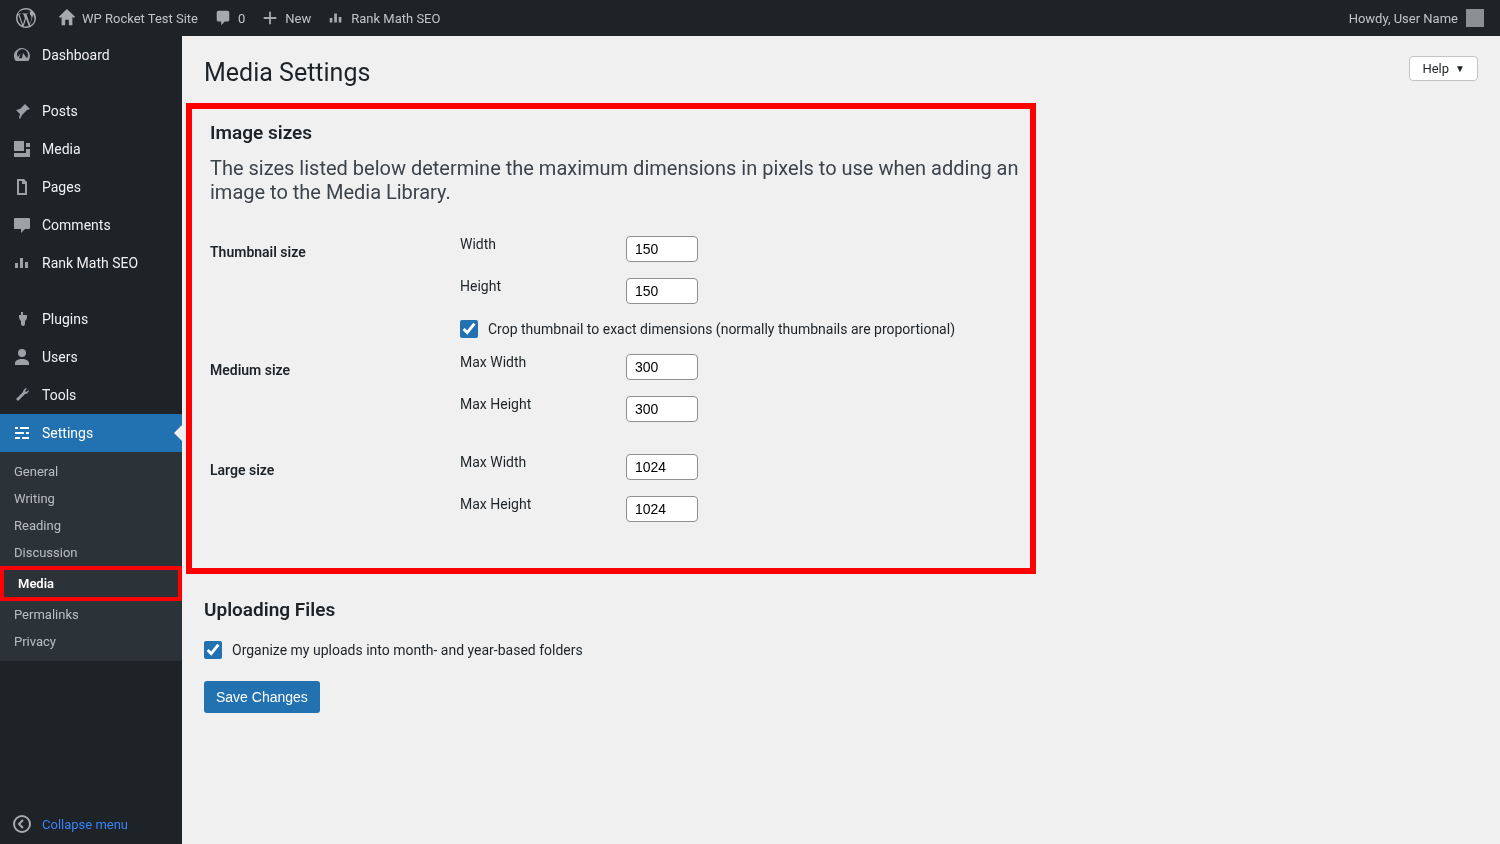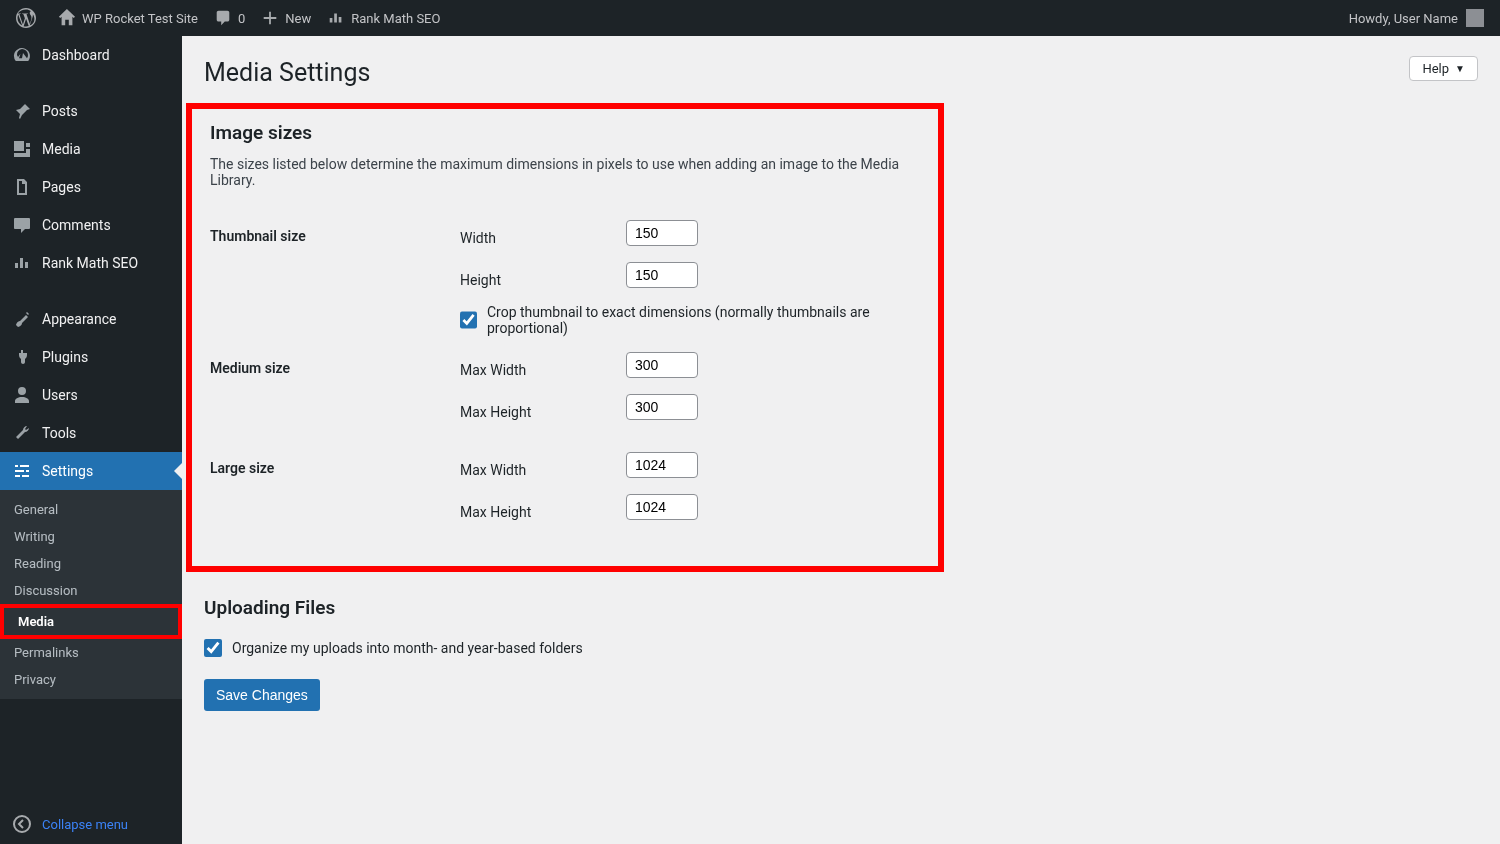--- a/index.html
+++ b/index.html
@@ -28,28 +28,28 @@
 .collapse { margin-top: auto; display: flex; align-items: center; padding: 10px 12px; color: #3b82f6; cursor: pointer; font-size: 13px; }
 .collapse svg { margin-right: 10px; fill: #a7aaad; }
 
 
 .content { margin-left: 182px; margin-top: 40px; padding: 14px 22px; }
 .heading-row { display: flex; justify-content: space-between; align-items: flex-start; }
 h1 { font-size: 25px; font-weight: 400; color: #1d2327; margin: 4px 0 16px 0; }
 .help-btn { display: inline-flex; align-items: center; border: 1px solid #c3c4c7; background: #fff; padding: 4px 12px; border-radius: 4px; cursor: pointer; font-size: 13px; margin-top: 2px; }
 .help-btn span.caret { margin-left: 6px; font-size: 10px; }
 
-.red-box-main { border: 6px solid red; padding: 4px 0 22px 0; margin-left: -18px; padding-left: 18px; width: 758px; }
+.red-box-main { border: 6px solid red; padding: 4px 0 22px 0; margin-left: -18px; padding-left: 18px; width: 850px; }
 h2 { font-size: 19px; font-weight: 600; margin: 8px 0 12px 0; }
-.desc { font-size: 14px; color: #3c434a; margin-bottom: 24px; }
+.desc { font-size: 20px; color: #3c434a; margin-bottom: 24px; }
 
 .form-table { border-collapse: collapse; }
 .form-table th { text-align: left; vertical-align: top; width: 250px; padding: 16px 10px 16px 0; font-weight: 600; font-size: 14px; }
 .form-table td { padding: 8px 10px 8px 0; vertical-align: middle; }
-.field-row { display: flex; align-items: flex-end; margin-bottom: 16px; }
+.field-row { display: flex; align-items: flex-start; margin-bottom: 16px; }
 .field-label { width: 166px; font-size: 14px; color: #1d2327; }
 input[type=number] { width: 72px; padding: 4px 4px 4px 8px; border: 1px solid #8c8f94; border-radius: 4px; font-size: 14px; background: #fff; }
 .check-row { display: flex; align-items: center; gap: 10px; font-size: 14px; color: #1d2327; margin-top: 6px; }
 input[type=checkbox] { width: 18px; height: 18px; accent-color: #2271b1; }
 
 .save-btn { background: #2271b1; border: none; color: #fff; padding: 8px 12px; border-radius: 3px; font-size: 14px; cursor: pointer; margin-top: 22px; }
 </style>
 </head>
 <body>
 
@@ -123,26 +123,20 @@
       </svg>
     <span>Comments</span>
   </a>
   <a class="menu-item">
     <svg viewBox="0 0 20 20">
         <path d="M3 15h3v-5H3v5zm5 0h3V5H8v10zm5 0h3V9h-3v6z"></path>
       </svg>
     <span>Rank Math SEO</span>
   </a>
   <div class="menu-sep"></div>
-  <a class="menu-item">
-    <svg viewBox="0 0 20 20">
-        <path d="M4 16s1-4 4-4l6-6 2 2-6 6c0 3-4 4-4 4l-2-2zm11-13l2 2-1 1-2-2 1-1z"></path>
-      </svg>
-    <span>Appearance</span>
-  </a>
   <a class="menu-item">
     <svg viewBox="0 0 20 20">
         <path d="M13 3v3h-2V3H9v3H7v2c0 2 1 3 2 4v3c0 1 1 2 2 2s2-1 2-2v-3c1-1 2-2 2-4V6h-2V3h-2z"></path>
       </svg>
     <span>Plugins</span>
   </a>
   <a class="menu-item">
     <svg viewBox="0 0 20 20">
         <path d="M10 10a4 4 0 100-8 4 4 0 000 8zm0 2c-4 0-7 2-7 4v2h14v-2c0-2-3-4-7-4z"></path>
       </svg>

